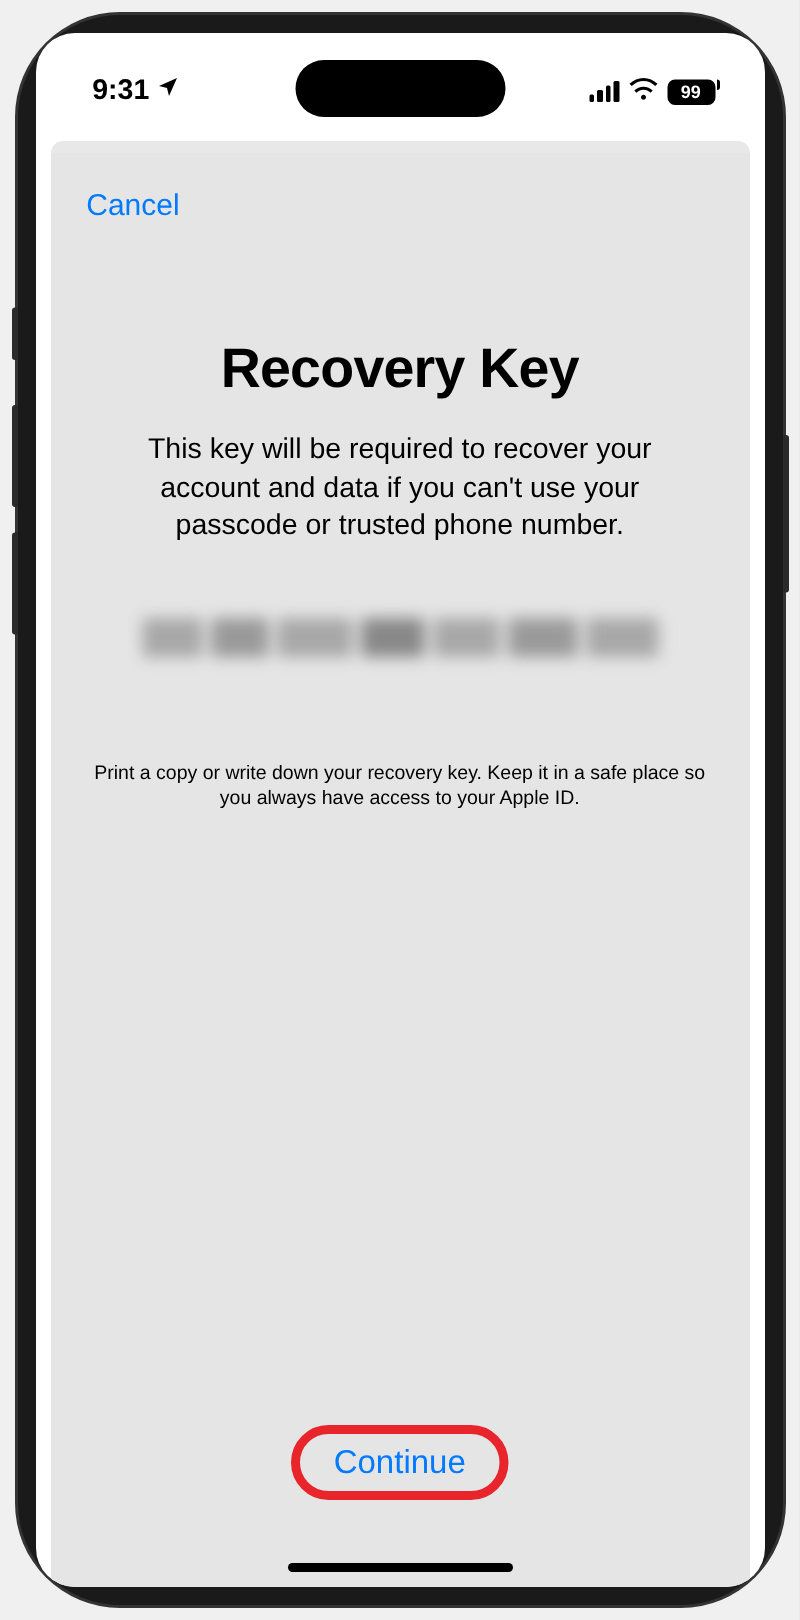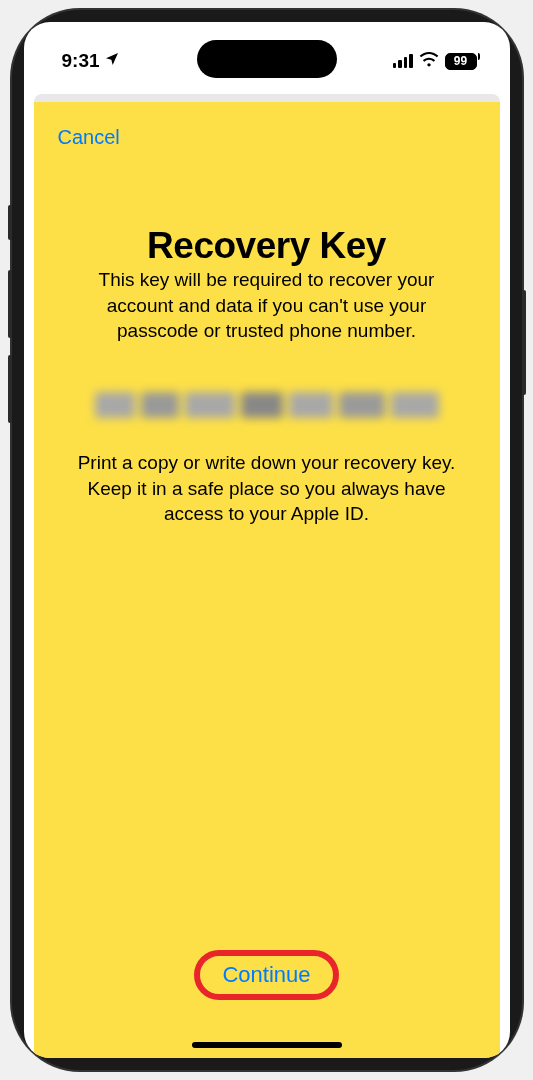--- a/index.html
+++ b/index.html
@@ -180,21 +180,21 @@
       border-radius: 12px 12px 0 0;
     }
     
     .content {
       padding: 0 10px;
       height: calc(100% - 80px);
       position: relative;
     }
     
     .content-inner {
-      background: #fde047;
+      background: #e5e5e5;
       height: 100%;
       padding: 24px 24px 20px;
       position: relative;
       display: flex;
       flex-direction: column;
     }
     
     .cancel-button {
       color: #007AFF;
       font-size: 20px;
@@ -209,20 +209,21 @@
       text-align: center;
       margin-top: 76px;
       color: #000;
       letter-spacing: -0.5px;
     }
     
     .description {
       font-size: 19px;
       color: #000;
       text-align: center;
+      margin-top: 20px;
       line-height: 1.35;
       padding: 0 8px;
     }
     
     .recovery-key-display {
       margin: 48px auto 0;
       width: 380px;
       height: 32px;
       position: relative;
       filter: blur(5px);
@@ -243,24 +244,24 @@
     
     .key-block:nth-child(1) { width: 40px; }
     .key-block:nth-child(2) { width: 38px; background: #999; }
     .key-block:nth-child(3) { width: 50px; }
     .key-block:nth-child(4) { width: 42px; background: #888; }
     .key-block:nth-child(5) { width: 44px; }
     .key-block:nth-child(6) { width: 46px; background: #9a9a9a; }
     .key-block:nth-child(7) { width: 48px; }
     
     .instruction {
-      font-size: 19px;
+      font-size: 13px;
       color: #000;
       text-align: center;
-      margin-top: 26px;
+      margin-top: 62px;
       line-height: 1.35;
       padding: 0 2px;
     }
     
     .continue-container {
       margin-top: auto;
       display: flex;
       justify-content: center;
       margin-bottom: 40px;
     }

